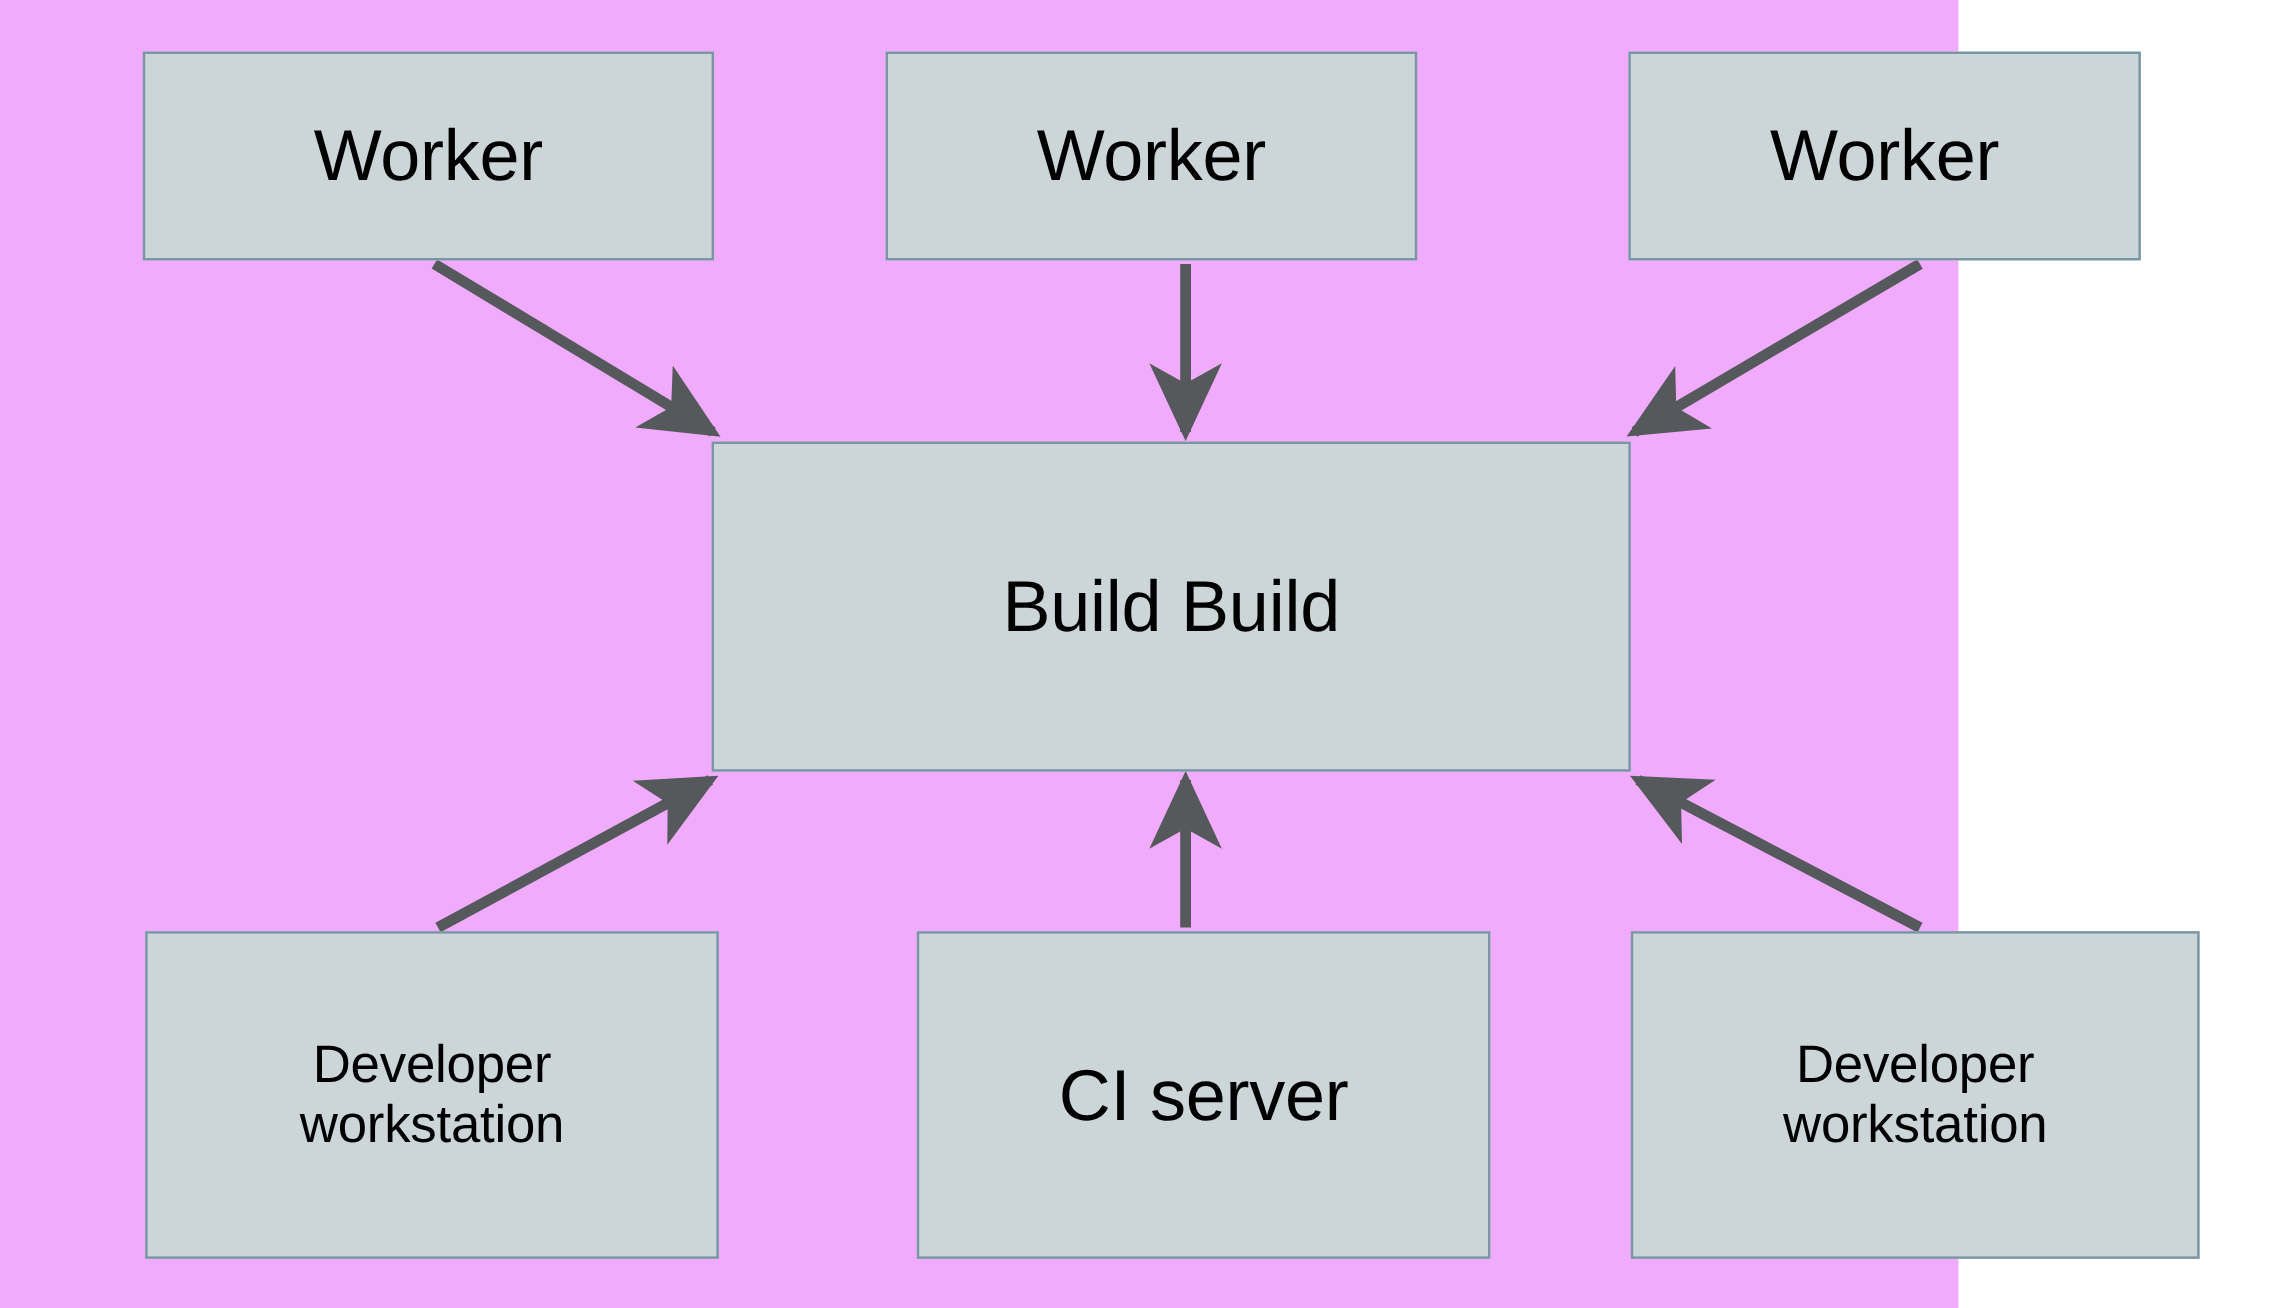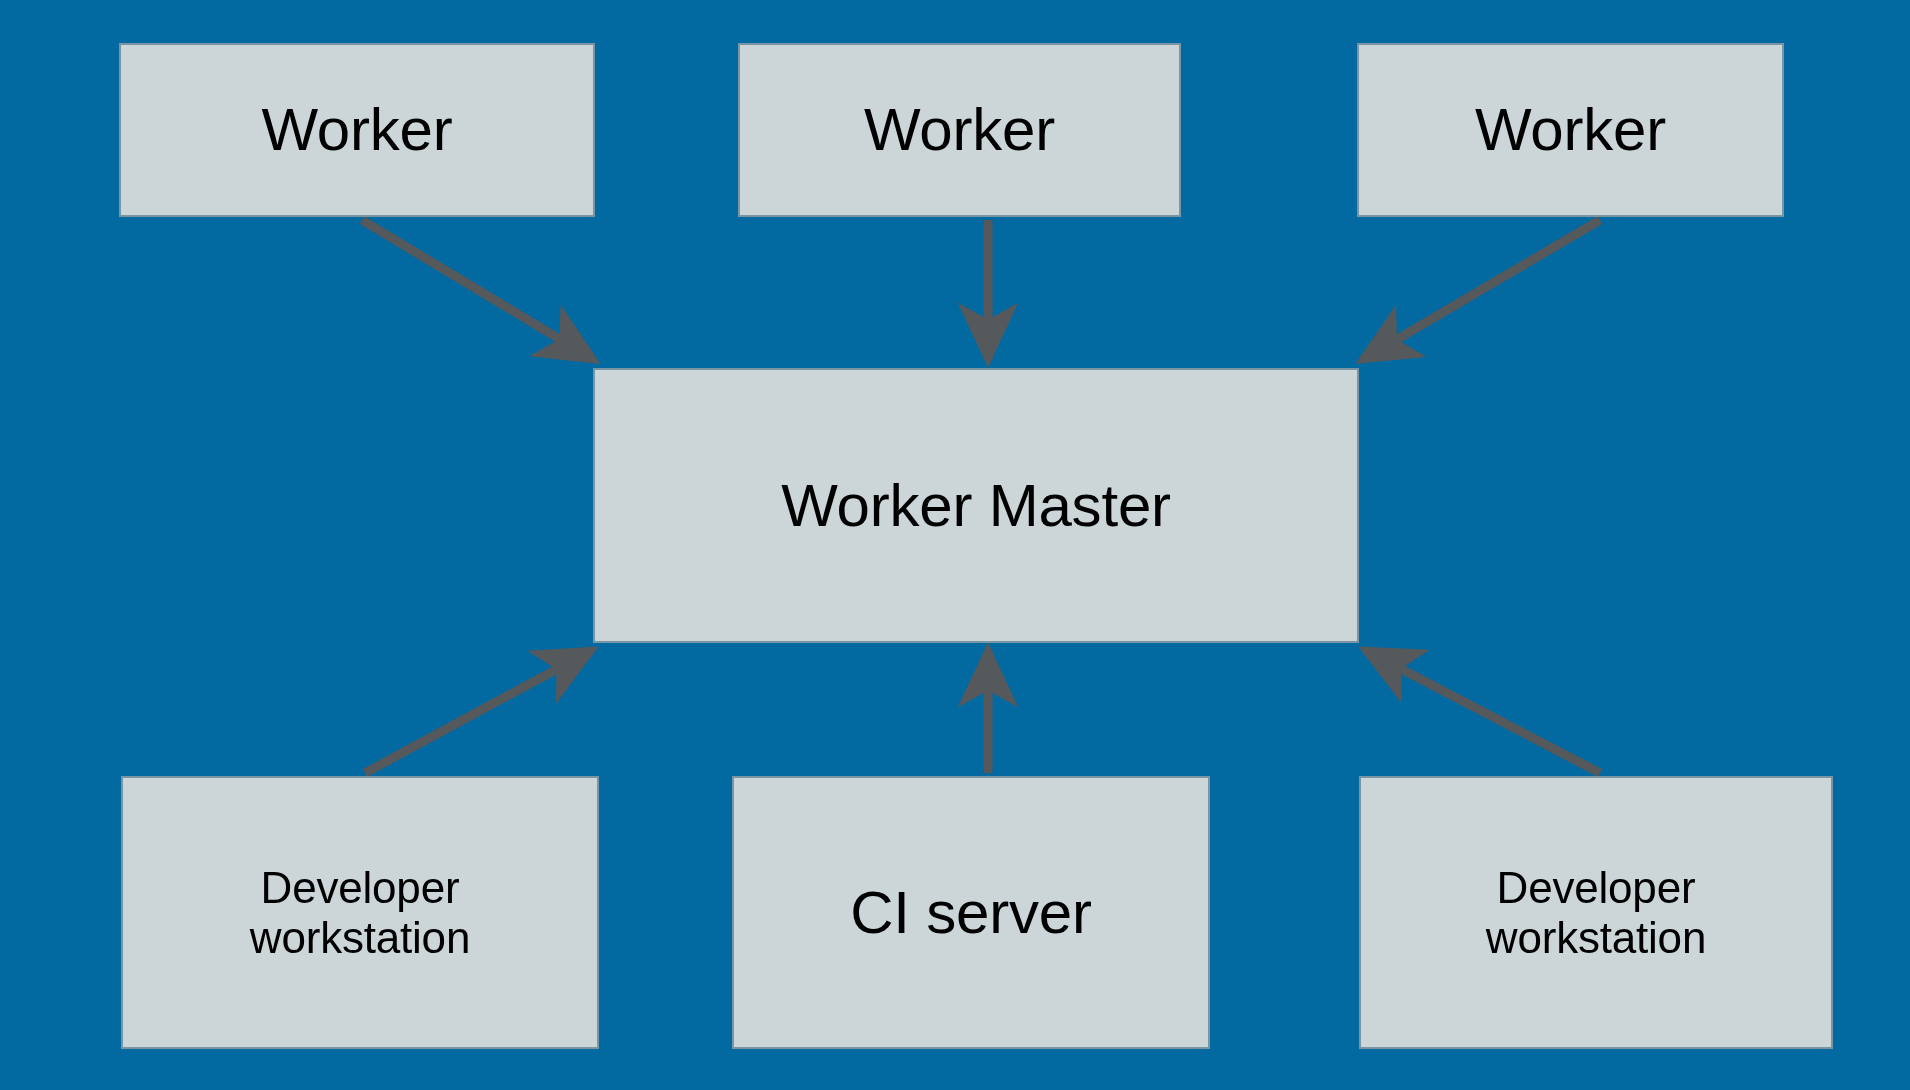--- a/index.html
+++ b/index.html
@@ -2,21 +2,21 @@
 <html><head>
 <meta charset="utf-8">
 <style>
   html,body{margin:0;padding:0;}
   body{
     width:1910px;height:1090px;
     background:#ffffff;
     font-family:"Liberation Sans", sans-serif;
     overflow:hidden;
   }
-  #diagram{position:relative;width:1910px;height:1090px;background:#0369a1;}
+  #diagram{position:relative;width:1632px;height:1090px;background:#f0abfc;}
   #edge-layer{position:absolute;left:0;top:0;width:1910px;height:1090px;}
   .node{
     position:absolute;
     box-sizing:border-box;
     background:#ccd6d9;
     border:2px solid #7a95a3;
     display:flex;
     align-items:center;
     justify-content:center;
     text-align:center;
@@ -76,29 +76,29 @@
 
   <div class="node n-worker" style="left:738px;top:43px;width:443px;height:174px;">
     <span class="node-label">Worker</span>
   </div>
 
   <div class="node n-worker" style="left:1357px;top:43px;width:427px;height:174px;">
     <span class="node-label">Worker</span>
   </div>
 
   <div class="node n-master" style="left:593px;top:368px;width:766px;height:275px;">
-    <span class="node-label">Worker Master</span>
+    <span class="node-label">Build Build</span>
   </div>
 
   <div class="node n-dev" style="left:121px;top:776px;width:478px;height:273px;">
     <span class="node-label">Developer
 workstation</span>
   </div>
 
-  <div class="node n-ci" style="left:732px;top:776px;width:478px;height:273px;">
+  <div class="node n-ci" style="left:764px;top:776px;width:478px;height:273px;">
     <span class="node-label">CI server</span>
   </div>
 
   <div class="node n-dev" style="left:1359px;top:776px;width:474px;height:273px;">
     <span class="node-label">Developer
 workstation</span>
   </div>
 
 </div>
 

